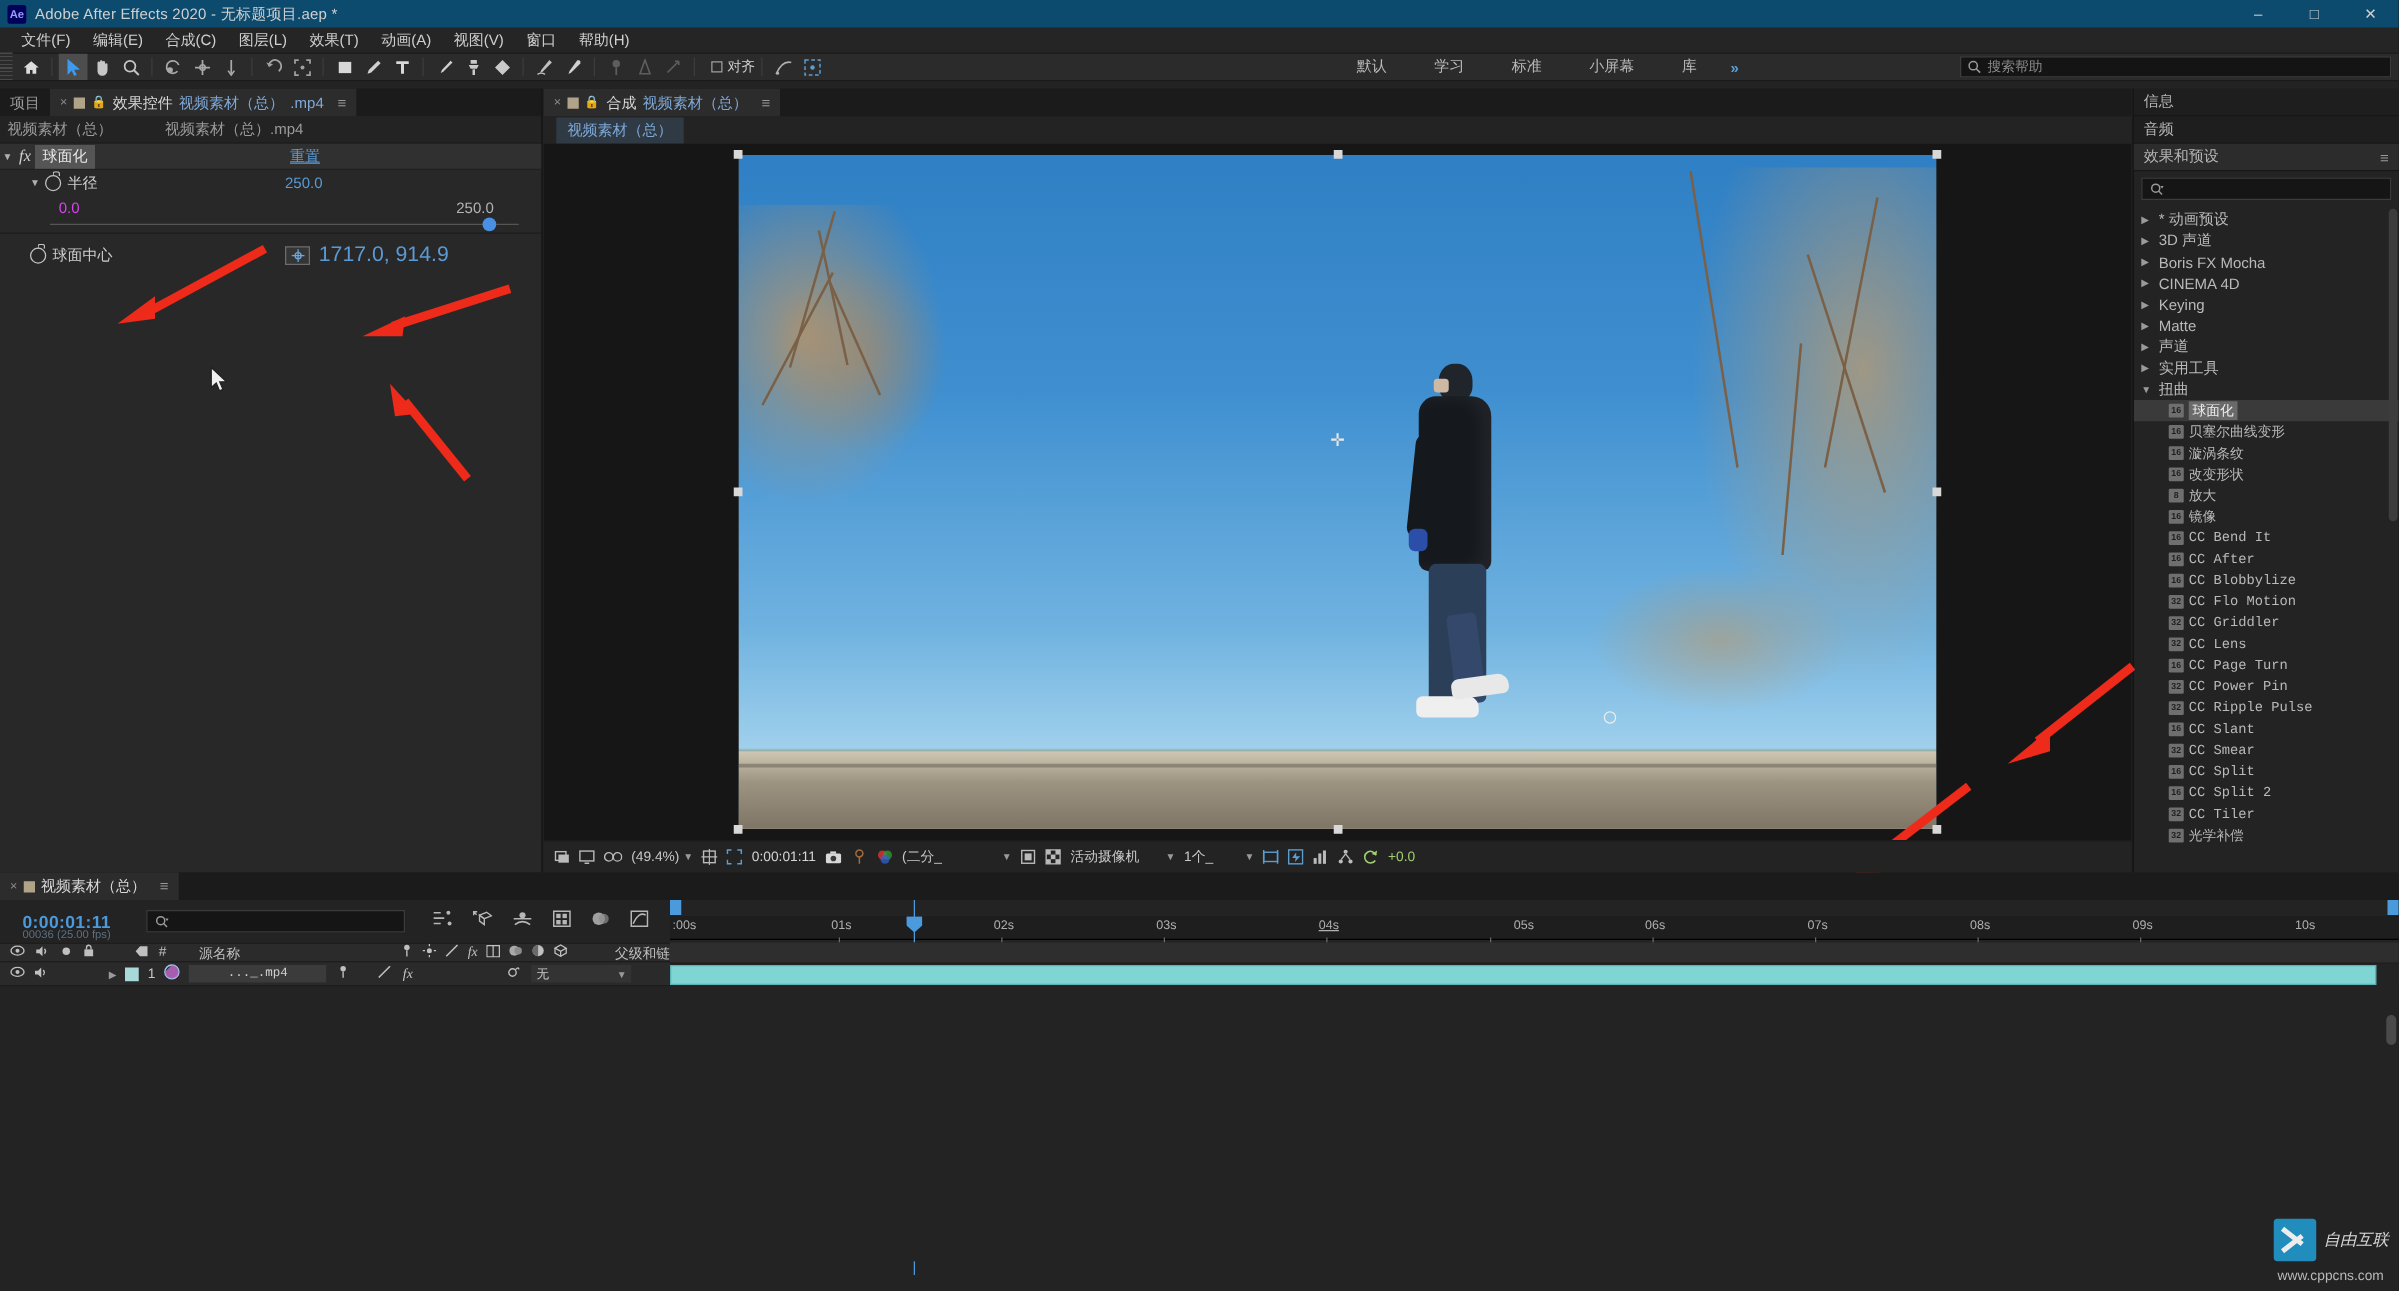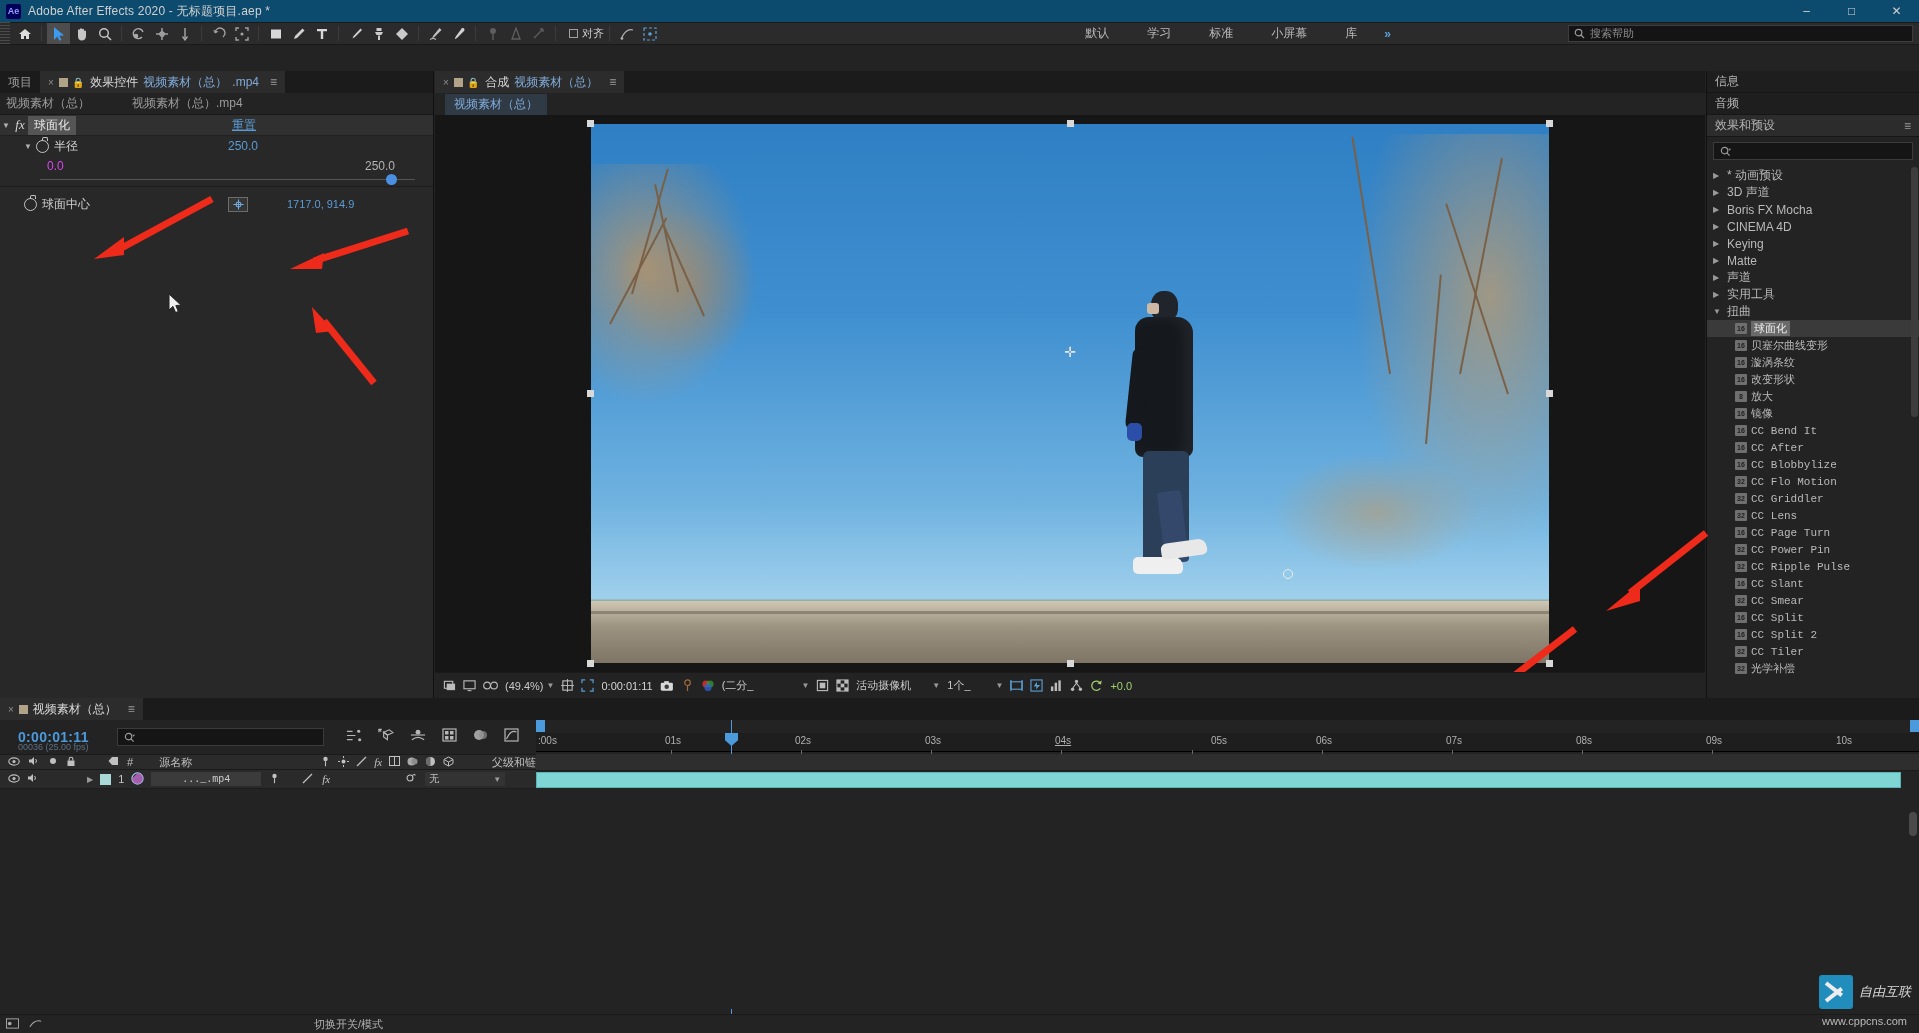--- a/index.html
+++ b/index.html
@@ -91,21 +91,21 @@
   .prop-label { color:#cfcfcf; font-size:12px; }
   .prop-val { color:#5b9bd5; font-size:12px; position:absolute; left:228px; }
   .slider-row { height:22px; position:relative; }
   .slider-min { position:absolute; left:47px; top:3px; font-size:12px; color:#d946ef; }
   .slider-max { position:absolute; left:365px; top:3px; font-size:12px; color:#b4b4b4; }
   .slider-track { position:absolute; left:40px; right:18px; top:23px; height:1px; background:#555; }
   .slider-knob { position:absolute; left:386px; top:18px; width:11px; height:11px;
                  border-radius:50%; background:#4a90e2; }
   .xy-btn { width:20px; height:15px; border:1px solid #6c6c6c; background:#353535;
             display:flex; align-items:center; justify-content:center; position:absolute; left:228px;}
-  .xy-val { position:absolute; left:255px; color:#5b9bd5; font-size:11px;margin-left:32px; }
+  .xy-val { position:absolute; left:255px; color:#5b9bd5; font-size:17px; }
   .divider-h { height:1px; background:#1c1c1c; }
 
   
   .comp-panel { position:absolute; left:435px; top:71px; width:1270px; height:627px;
                 background:#232323; }
   .comp-breadcrumb { height:22px; display:flex; align-items:center; padding-left:10px; }
   .bc-chip { background:#2f3a44; color:#7fa9d8; font-size:12px; padding:2px 9px; }
   .comp-viewport { position:absolute; left:0; top:44px; right:0; bottom:26px;
                    background:#161616; display:flex; align-items:center; justify-content:center;}
   .canvas-wrap { position:relative; }
@@ -231,20 +231,31 @@
   <div class="titlebar">
     <div class="ae-logo">Ae</div>
     <div class="title-text">Adobe After Effects 2020 - 无标题项目.aep *</div>
     <div class="winbtns">
       <div class="winbtn">–</div>
       <div class="winbtn">□</div>
       <div class="winbtn close">✕</div>
     </div>
   </div>
 
+  <div class="menubar">
+    <div class="menu-item">文件(F)</div>
+    <div class="menu-item">编辑(E)</div>
+    <div class="menu-item">合成(C)</div>
+    <div class="menu-item">图层(L)</div>
+    <div class="menu-item">效果(T)</div>
+    <div class="menu-item">动画(A)</div>
+    <div class="menu-item">视图(V)</div>
+    <div class="menu-item">窗口</div>
+    <div class="menu-item">帮助(H)</div>
+  </div>
 
   <div class="toolbar">
     <div class="grip"></div>
     <div class="tool">
       <svg width="14" height="14" viewBox="0 0 14 14">
           <path d="M7 2 L1 7 h2 v5 h3 V9 h2 v3 h3 V7 h2 Z" fill="#dcdcdc"></path>
         </svg>
     </div>
     <div class="tsep"></div>
     <div class="tool active blue">
@@ -1051,34 +1062,20 @@
     <div class="playhead" style="left:731px; top:22px; height:300px;">
       <div class="ph-head"></div>
     </div>
 
     <div class="tl-track-area">
       <div class="tl-band"></div>
       <div class="tl-layerbar"></div>
       <div class="tl-scroll-v"></div>
     </div>
 
-    <div class="tl-bottom">
-      <span style="margin-left:6px;">
-        <svg width="13" height="11" viewBox="0 0 14 11">
-            <rect x="0.5" y="0.5" width="13" height="10" fill="none" stroke="#aaa" stroke-width="1"></rect>
-            <circle cx="4" cy="5.5" r="2" fill="#aaa"></circle>
-          </svg>
-      </span>
-      <span style="margin-left:10px;">
-        <svg width="13" height="11" viewBox="0 0 14 11">
-            <path d="M1 9 Q6 1 13 3" fill="none" stroke="#aaa" stroke-width="1.2"></path>
-          </svg>
-      </span>
-      <span class="bottom-toggle">切换开关/模式</span>
-    </div>
   </div>
 
   <div class="wm">
     <div class="wm-logo"></div>
     <div class="wm-txt">自由互联</div>
   </div>
   <div class="wm-sub">www.cppcns.com</div>
 
 </div>
 

